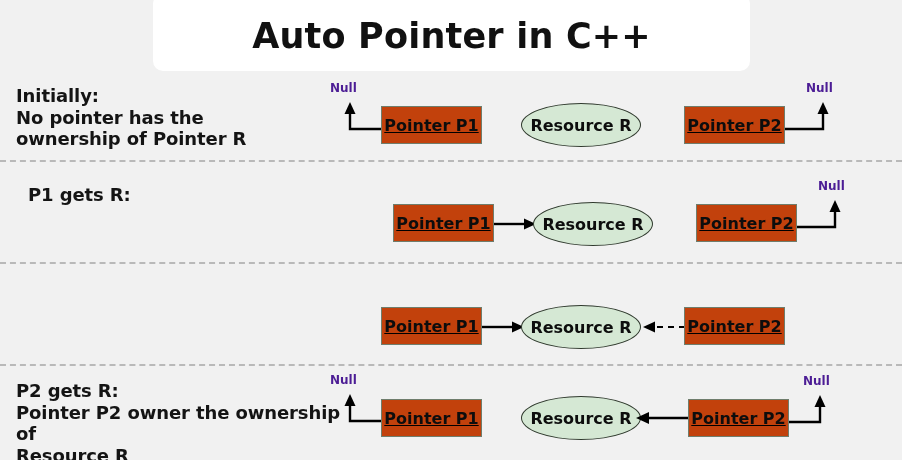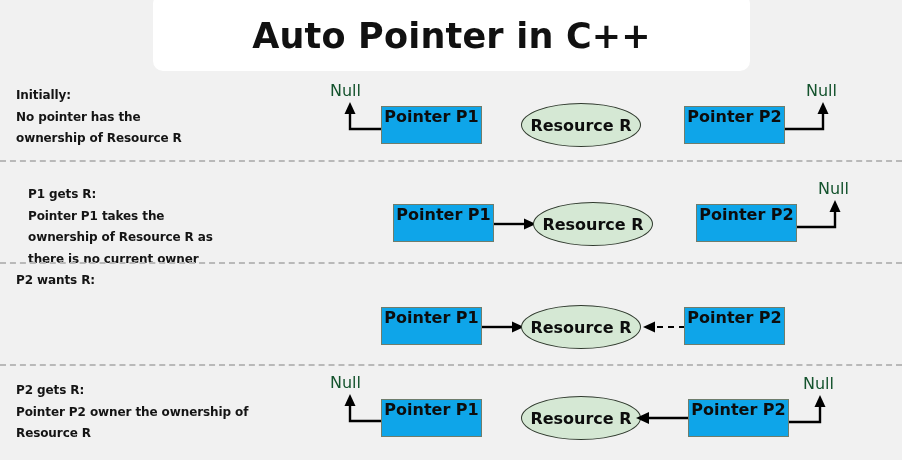--- a/index.html
+++ b/index.html
@@ -29,68 +29,69 @@
   
   .row{position:absolute;left:0;width:902px;}
   .row-sep{
     position:absolute;left:0;width:902px;height:0;
     border-top:2px dashed #b9b9b9;
   }
 
   .caption{
     position:absolute;
     color:#141414;
-    font-size:12px;
+    font-size:18px;
     font-weight:700;
     line-height:21.5px;
     letter-spacing:-0.1px;
     white-space:pre-line;
   }
 
   
   .node-box{
     position:absolute;
-    background:#0ea5e9;
+    background:#c2410c;
     border:1.6px solid #6f7d6c;
-    display:flex;align-items:flex-start;justify-content:center;
+    display:flex;align-items:center;justify-content:center;
     box-sizing:border-box;
+    text-decoration:underline;
   }
   .node-box span{
     font-size:16px;font-weight:700;color:#0d0d0d;white-space:nowrap;
   }
   .node-ellipse{
     position:absolute;
     background:#d5e8d4;
     border:1.5px solid #303a2e;
     border-radius:50%;
     display:flex;align-items:center;justify-content:center;
     box-sizing:border-box;
   }
   .node-ellipse span{
     font-size:16px;font-weight:700;color:#0d0d0d;white-space:nowrap;
   }
   .null-label{
     position:absolute;
-    font-size:16px;font-weight:400;color:#14532d;
+    font-size:12px;font-weight:700;color:#4c1d95;
   }
   .edge{position:absolute;}
   .edge svg{display:block;overflow:visible;}
 </style>
 </head>
 <body>
 
 <div id="stage">
 
   <div class="title-card">
     <div class="title-text">Auto Pointer in C++</div>
   </div>
 
   <div class="row" style="top:78px;height:82px;">
     <div class="caption" style="left:16px;top:7px;width:310px;"><span>Initially:</span><br><span style="white-space:pre-line;">No pointer has the
-ownership of Resource R</span></div>
+ownership of Pointer R</span></div>
 
     <div class="null-label" style="left:330px;top:3px;">Null</div>
 
     <div class="edge" style="left:336px;top:22px;">
       <svg width="56" height="40" viewBox="0 0 56 40">
         <path d="M 52 29 L 14 29 L 14 12" stroke="#000" stroke-width="2.4" fill="none"></path>
         <path d="M 14 2 L 19.5 14 L 8.5 14 Z" fill="#000"></path>
       </svg>
     </div>
 
@@ -112,23 +113,21 @@
         <path d="M 38 2 L 43.5 14 L 32.5 14 Z" fill="#000"></path>
       </svg>
     </div>
 
     <div class="null-label" style="left:806px;top:3px;">Null</div>
   </div>
 
   <div class="row-sep" style="top:160px;"></div>
 
   <div class="row" style="top:178px;height:100px;margin-left:12px;">
-    <div class="caption" style="left:16px;top:6px;width:310px;"><span>P1 gets R:</span><br><span style="white-space:pre-line;">Pointer P1 takes the
-ownership of Resource R as
-there is no current owner</span></div>
+    <div class="caption" style="left:16px;top:6px;width:310px;"><span>P1 gets R:</span><br></div>
 
     <div class="node-box" style="left:381px;top:26px;width:101px;height:38px;">
       <span>Pointer P1</span>
     </div>
 
     <div class="edge" style="left:482px;top:36px;">
       <svg width="44" height="20" viewBox="0 0 44 20">
         <path d="M 0 10 L 32 10" stroke="#000" stroke-width="2.4" fill="none"></path>
         <path d="M 42 10 L 30 15.5 L 30 4.5 Z" fill="#000"></path>
       </svg>
@@ -148,21 +147,21 @@
         <path d="M 38 2 L 43.5 14 L 32.5 14 Z" fill="#000"></path>
       </svg>
     </div>
 
     <div class="null-label" style="left:806px;top:1px;">Null</div>
   </div>
 
   <div class="row-sep" style="top:262px;"></div>
 
   <div class="row" style="top:264px;height:100px;">
-    <div class="caption" style="left:16px;top:6px;width:330px;"><span>P2 wants R:</span><br></div>
+    <div class="caption" style="left:16px;top:6px;width:330px;"><br></div>
 
     <div class="node-box" style="left:381px;top:43px;width:101px;height:38px;">
       <span>Pointer P1</span>
     </div>
 
     <div class="edge" style="left:482px;top:53px;">
       <svg width="44" height="20" viewBox="0 0 44 20">
         <path d="M 0 10 L 32 10" stroke="#000" stroke-width="2.4" fill="none"></path>
         <path d="M 42 10 L 30 15.5 L 30 4.5 Z" fill="#000"></path>
       </svg>

